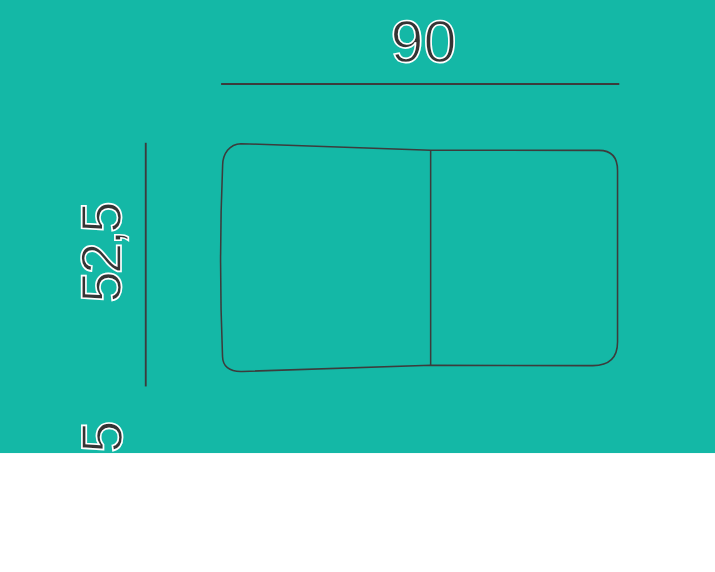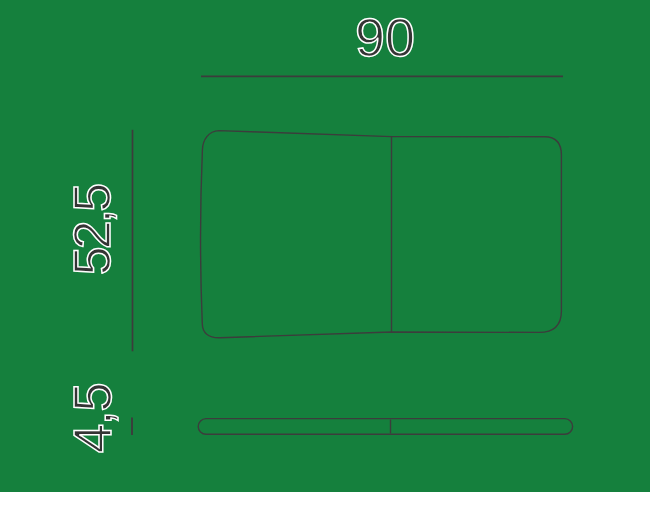--- a/index.html
+++ b/index.html
@@ -1,16 +1,16 @@
 <!DOCTYPE html>
 <html><head>
 <meta charset="utf-8">
 <style>
   html,body{margin:0;padding:0;background:#ffffff;}
-  .page{width:650px;height:492px;position:relative;background:#15803d;overflow:hidden;}
+  .page{width:650px;height:412px;position:relative;background:#14b8a6;overflow:hidden;}
   text{font-family:"Liberation Sans",sans-serif;fill:#343434;stroke:#ffffff;stroke-width:1.5;}
 </style>
 </head>
 <body>
 <div class="page">
 <svg width="650" height="520" viewBox="0 0 650 520" xmlns="http://www.w3.org/2000/svg" style="filter:blur(0.4px)">
 
   <text x="385" y="56.2" font-size="54" letter-spacing="0" text-anchor="middle">90</text>
 
   <line x1="201" y1="76.4" x2="563" y2="76.4" stroke="#3c3c3c" stroke-width="1.9"></line>

